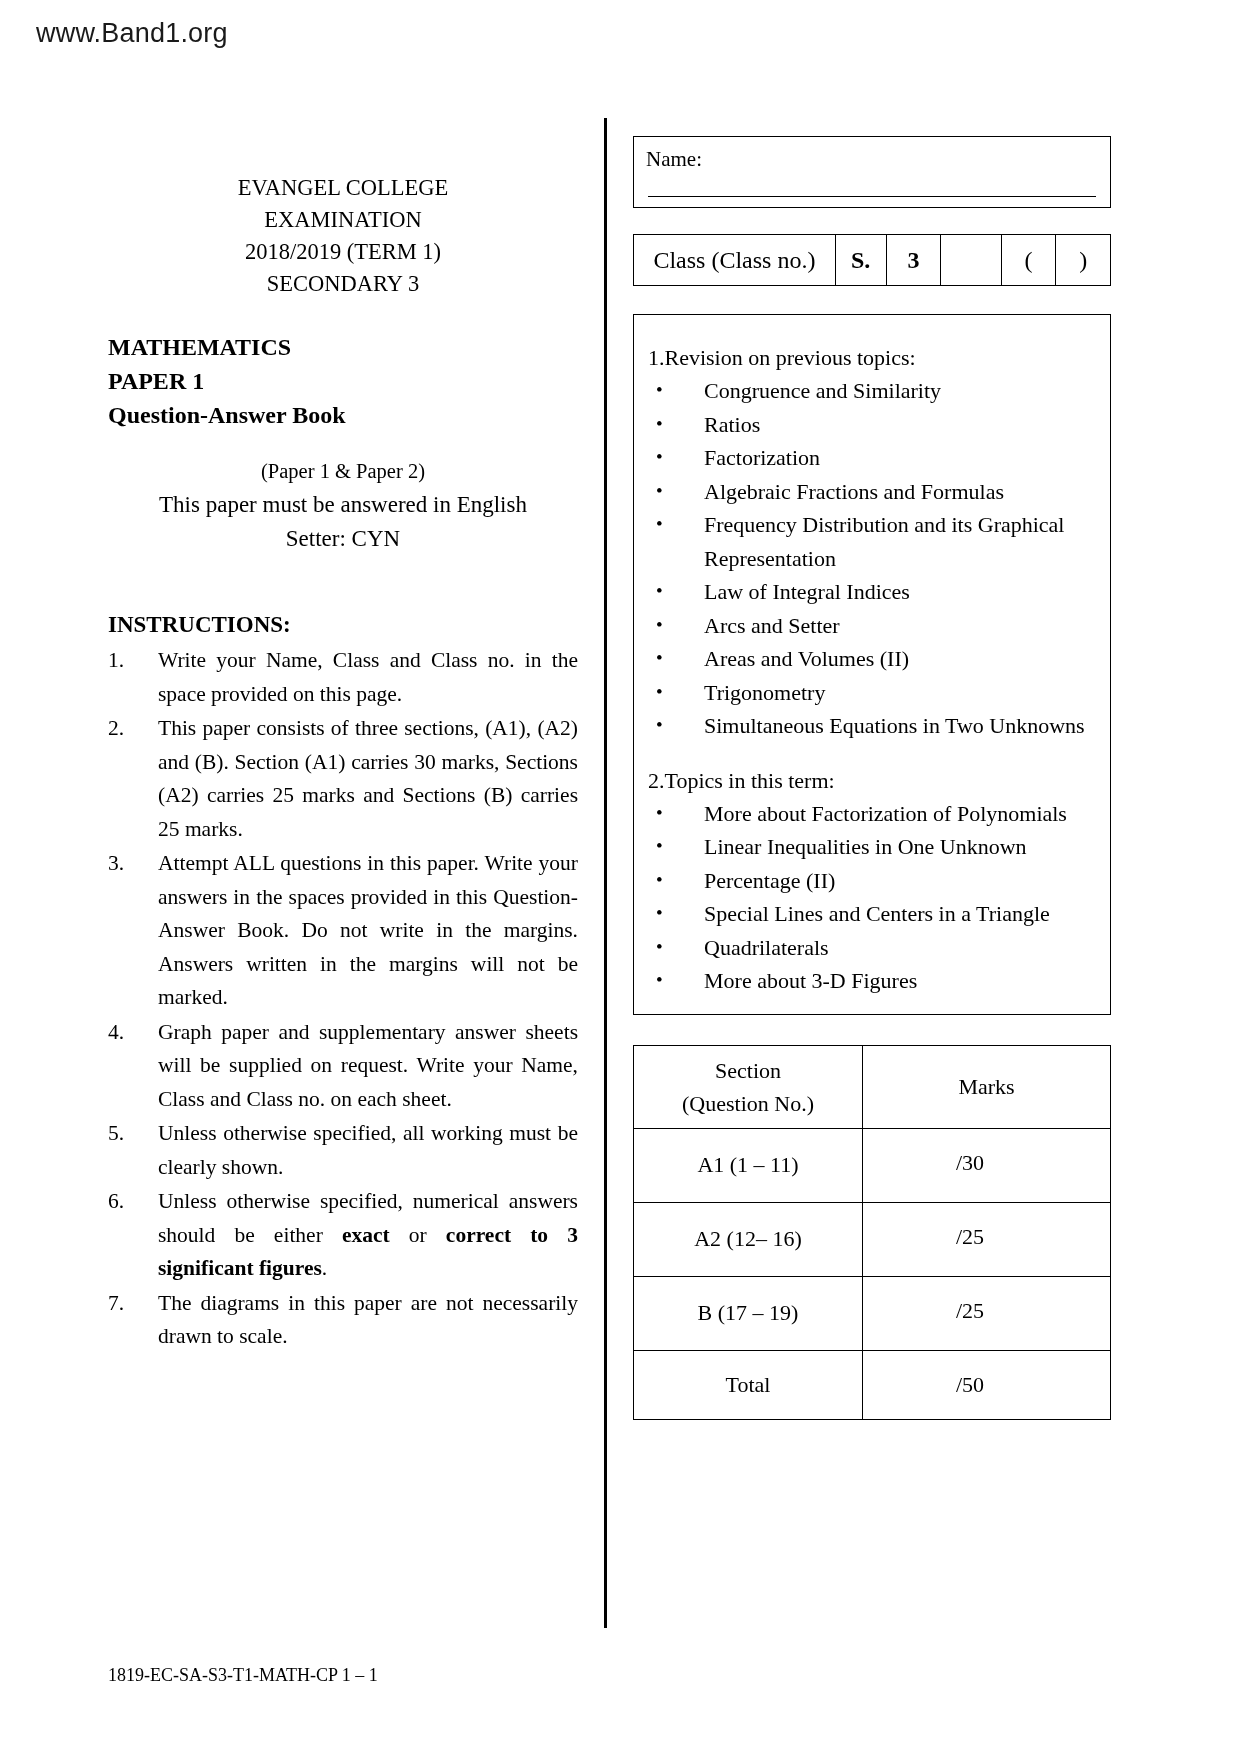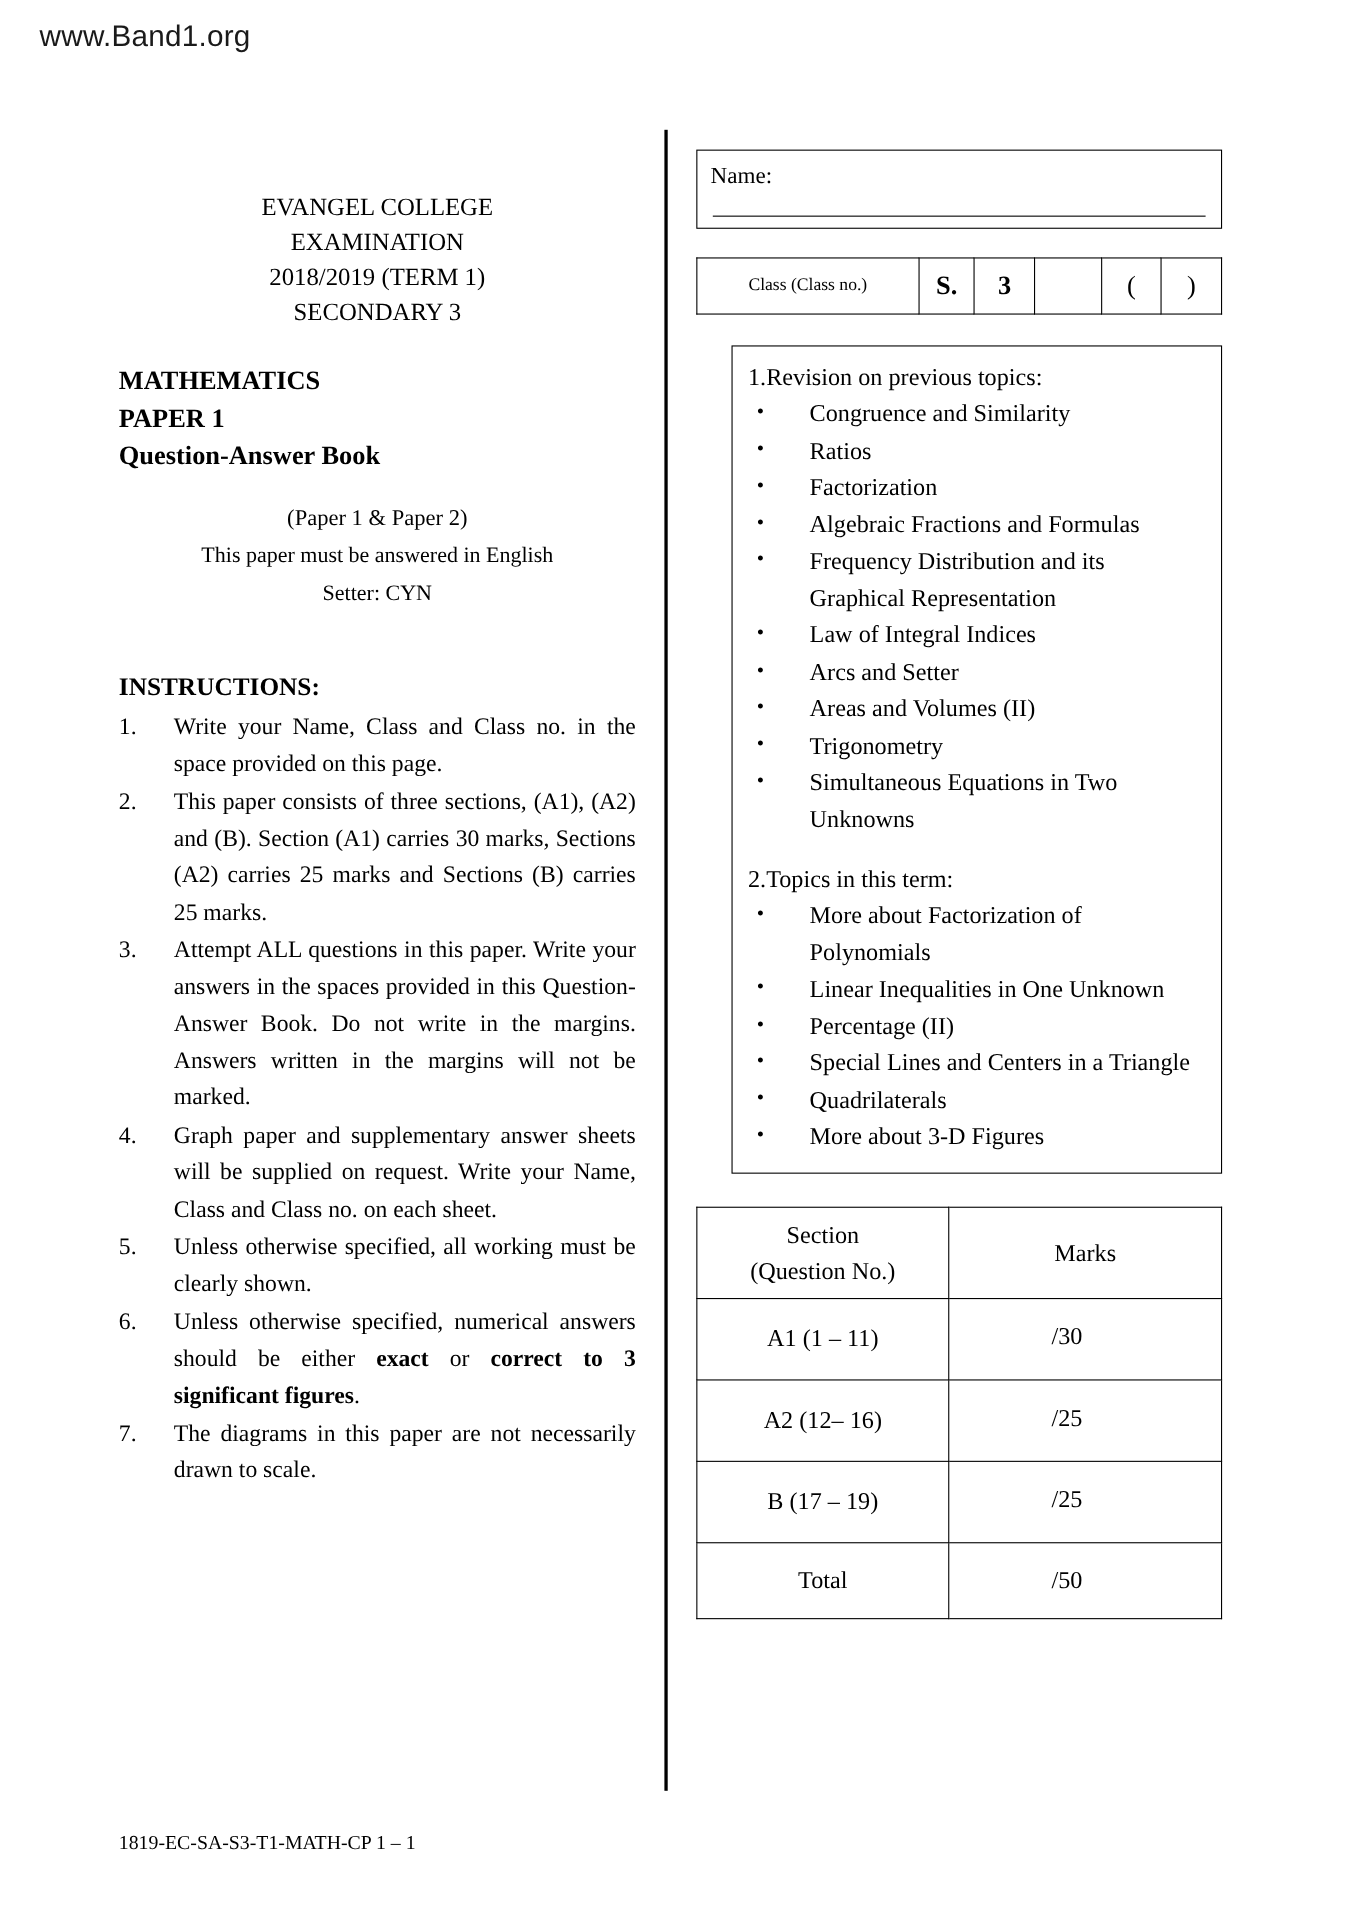--- a/index.html
+++ b/index.html
@@ -82,21 +82,21 @@
     line-height: 1.05;
     margin: 0 1px;
     position: relative;
     top: -1px;
   }
   .frac .num { display: block; padding: 0 2px; }
   .frac .den { display: block; border-top: 1.3px solid #000; padding: 0 2px; }
   .mixed { display: inline-block; vertical-align: middle; }
   .sub-line {
     text-align: center;
-    font-size: 20px;
+    font-size: 23px;
     line-height: 34px;
   }
   .sub-line.small { font-size: 20.5px; }
 
   .instr-title {
     font-weight: bold;
     font-size: 23px;
     margin-top: 56px;
   }
   ol.instructions {
@@ -144,32 +144,31 @@
     border-collapse: collapse;
     margin-top: 26px;
     width: 100%;
   }
   table.class-table td {
     border: 1.6px solid #000;
     height: 48px;
     text-align: center;
     vertical-align: middle;
   }
-  td.cls-label { font-size: 16px; width: 200px; }
+  td.cls-label { font-size: 24px; width: 200px; }
   td.cls-s { font-size: 24px; font-weight: bold; width: 48px; }
   td.cls-3 { font-size: 24px; font-weight: bold; width: 52px; }
   td.cls-blank { width: 58px; }
   td.cls-paren { font-size: 24px; width: 52px; }
 
   .topics-box {
     border: 1.6px solid #000;
     margin-top: 28px;
-    padding: 12px 14px 16px 14px;
+    padding: 27px 14px 16px 14px;
     box-sizing: border-box;
-    margin-left: 32px;
   }
   .topics-head { font-size: 22px; line-height: 32px; }
   ul.topics {
     list-style: none;
     margin: 0;
     padding: 0;
     font-size: 22px;
     line-height: 33.5px;
   }
   ul.topics li {

